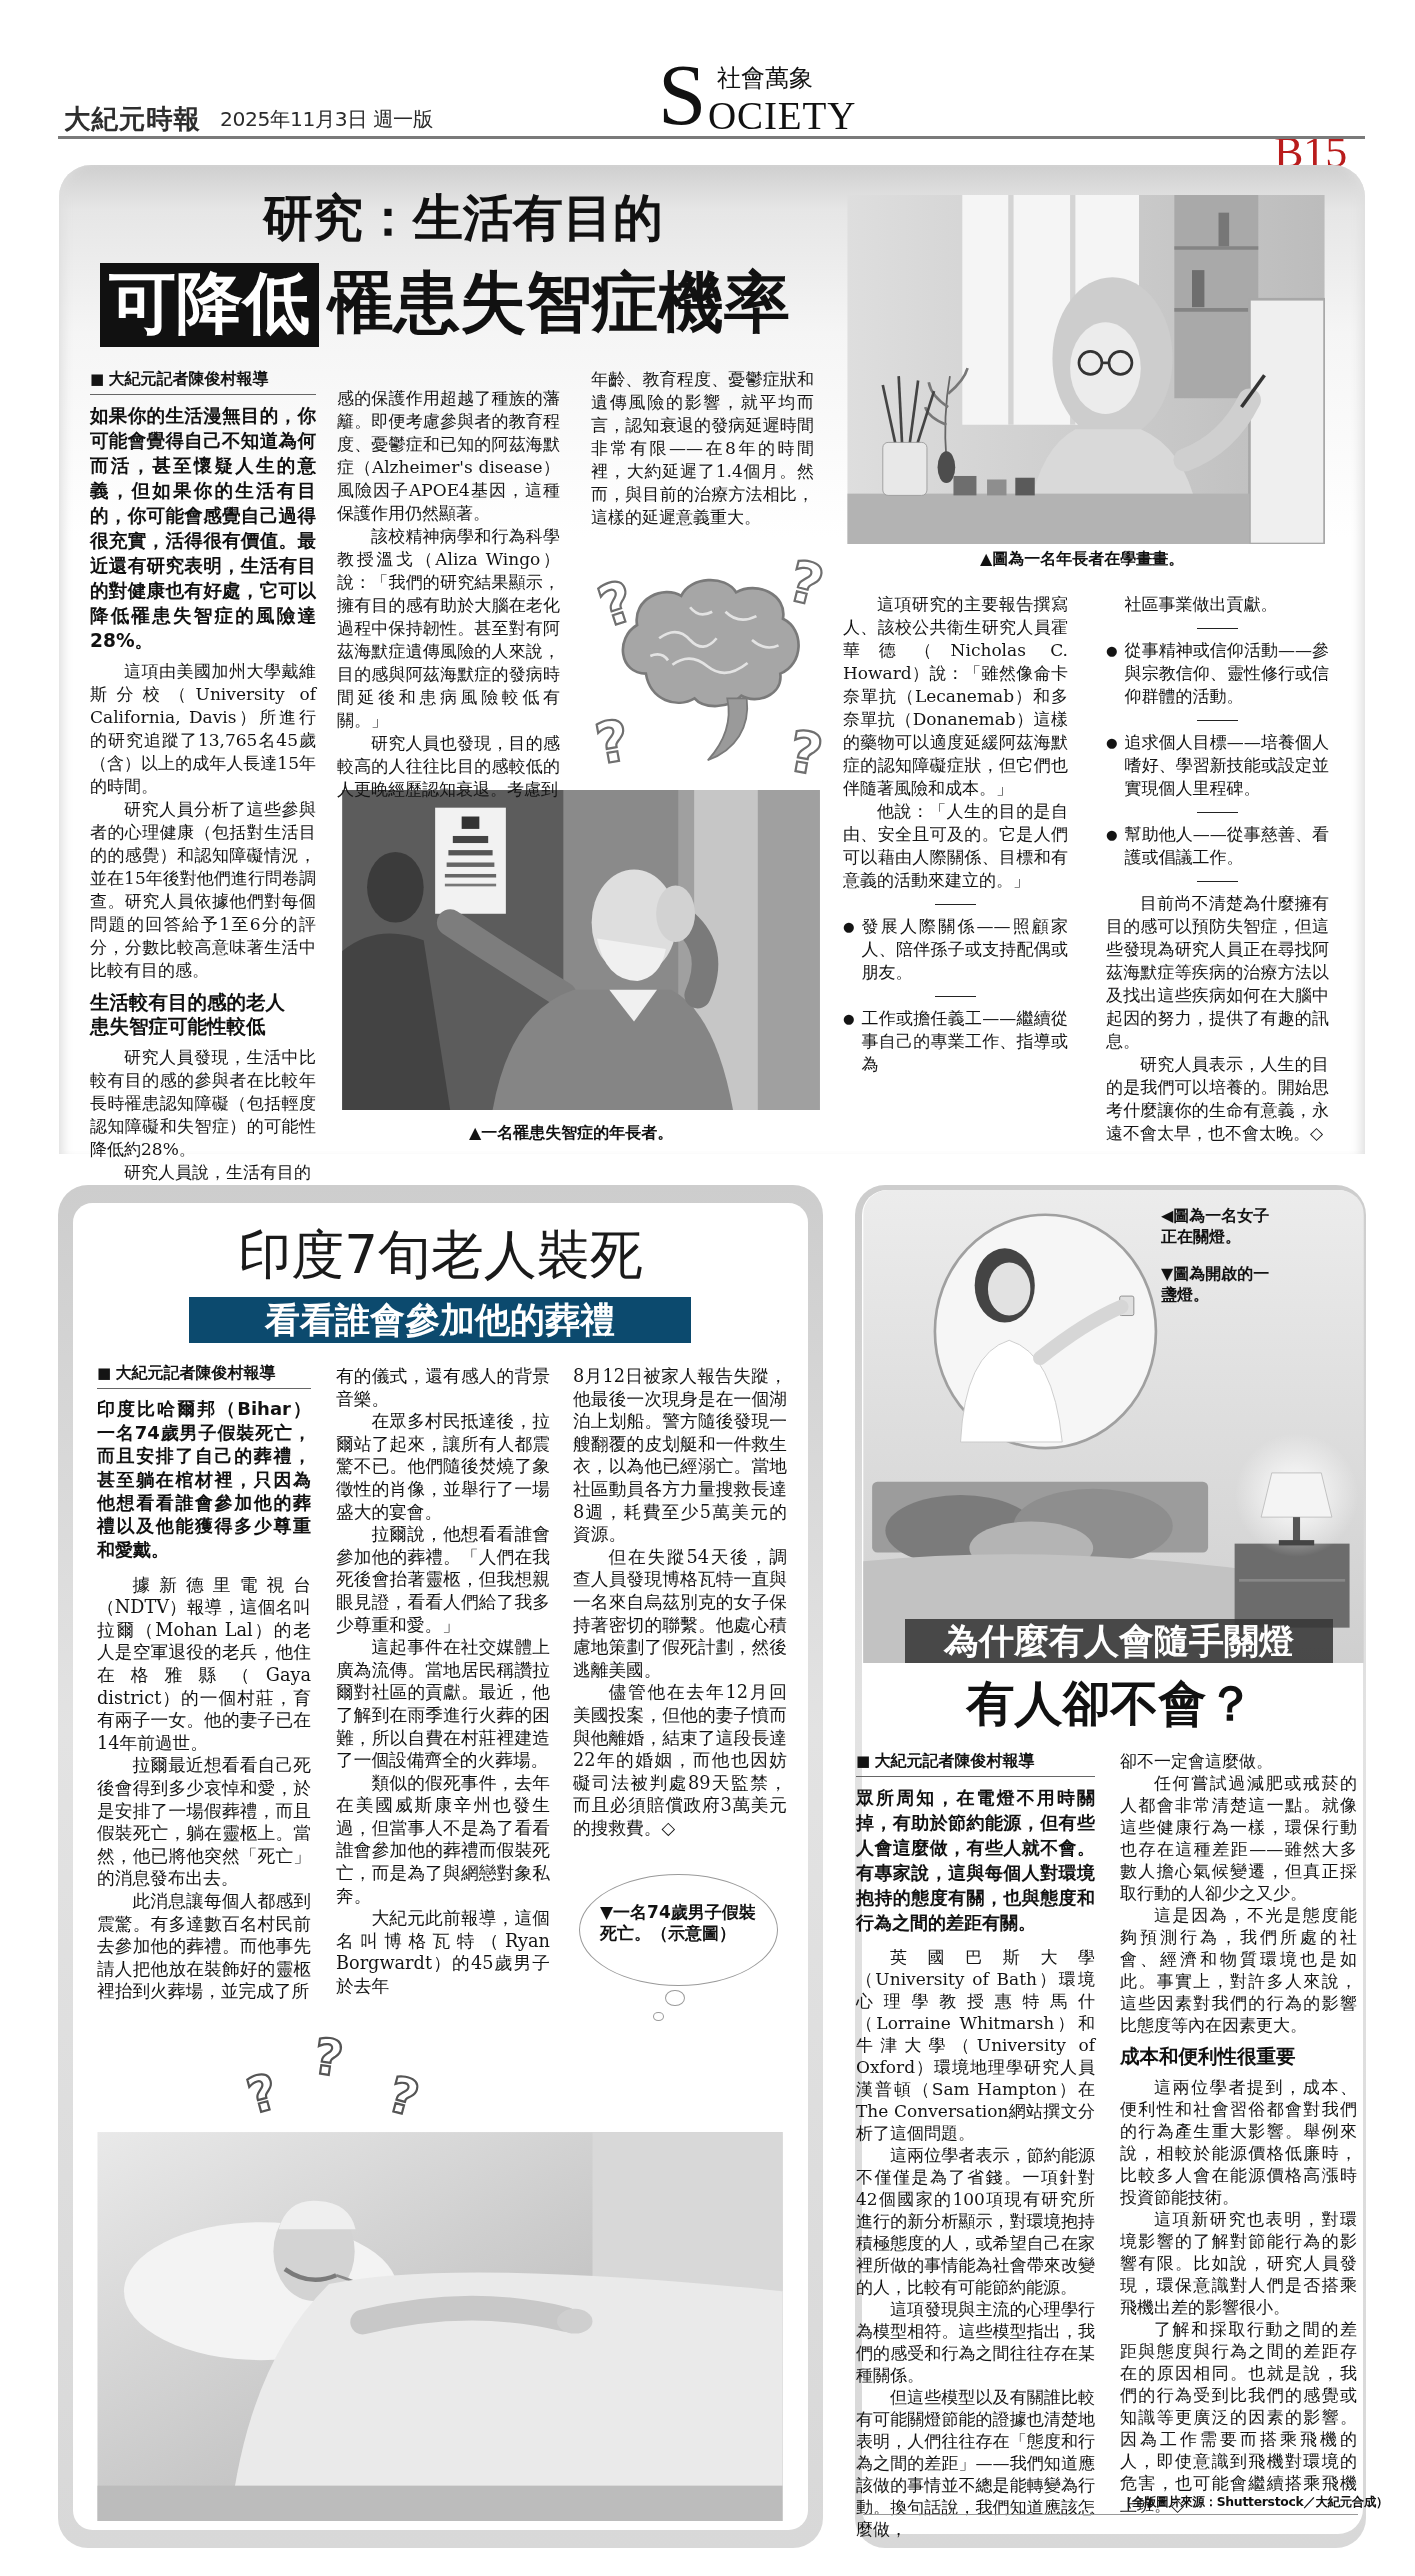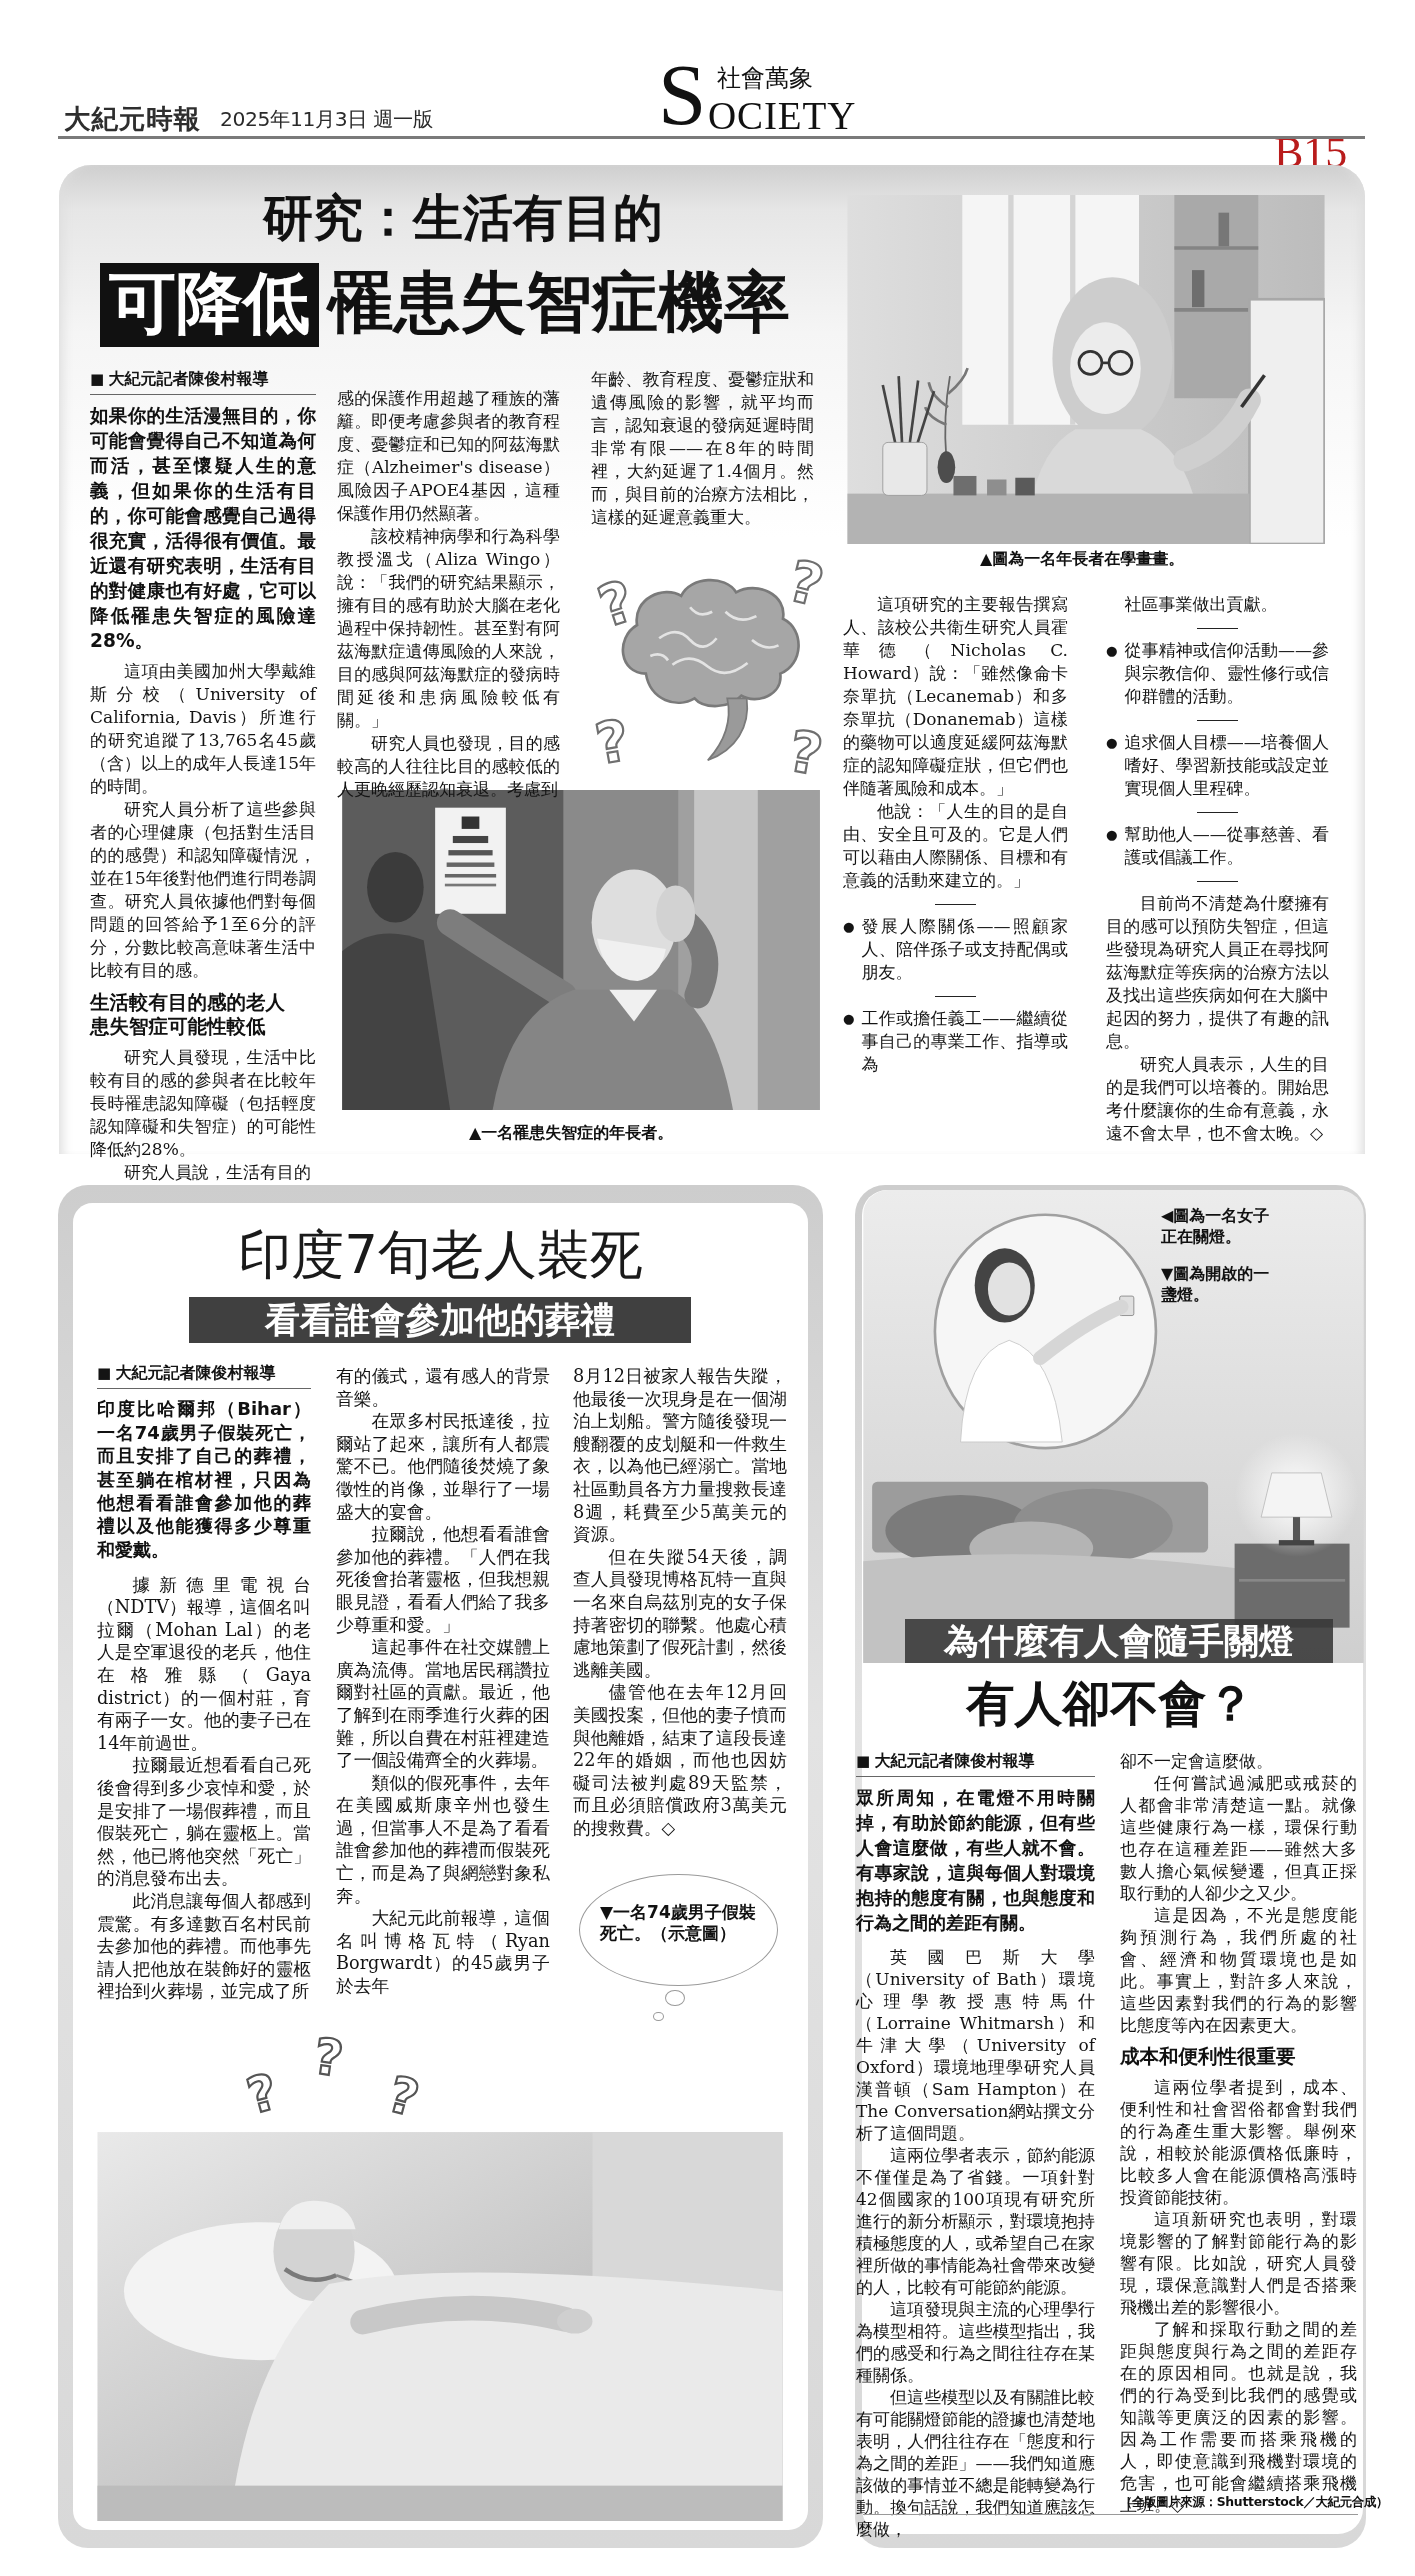--- a/index.html
+++ b/index.html
@@ -22,21 +22,21 @@
     box-shadow:inset 10.6px 0 10.6px -7px #dedede, inset -10.6px 0 10.6px -7px #dedede;}
   .box-frame{border-radius:30px;background:linear-gradient(to bottom,#cdcdcd,#e3e3e3 40%,#d8d8d8);}
   .box-inner{position:absolute;background:#ffffff;border-radius:19.5px;}
 
   
   .hl-1{left:263px;top:191px;font-family:"DejaVu Sans",sans-serif;font-weight:bold;font-size:50px;line-height:55px;color:#111;white-space:nowrap;}
   .hl-hi{left:100px;top:263px;width:219px;height:84px;background:#111;color:#fff;font-family:"DejaVu Sans",sans-serif;font-weight:bold;font-size:67px;line-height:80px;text-align:center;white-space:nowrap;}
   .hl-2{left:328px;top:263px;font-family:"DejaVu Sans",sans-serif;font-weight:bold;font-size:66px;line-height:80px;color:#111;white-space:nowrap;}
 
   .india-hl{left:58px;top:1224px;width:765px;text-align:center;font-family:"DejaVu Sans",sans-serif;font-size:53px;line-height:62px;color:#1a1a1a;white-space:nowrap;}
-  .india-sub{left:189px;top:1297px;width:502px;height:46px;background:#404040;color:#fff;text-align:center;font-family:"DejaVu Sans",sans-serif;font-weight:bold;font-size:35px;line-height:46px;white-space:nowrap;}
+  .india-sub{left:189px;top:1297px;width:502px;height:46px;background:#0c4a6e;color:#fff;text-align:center;font-family:"DejaVu Sans",sans-serif;font-weight:bold;font-size:35px;line-height:46px;white-space:nowrap;}
 
   .lights-bar{left:905px;top:1619px;width:428px;height:44px;background:rgba(55,55,55,0.88);color:#fff;text-align:center;font-family:"DejaVu Sans",sans-serif;font-weight:bold;font-size:35px;line-height:44px;white-space:nowrap;}
   .lights-hl{left:855px;top:1674px;width:511px;text-align:center;font-family:"DejaVu Sans",sans-serif;font-weight:bold;font-size:48px;line-height:58px;color:#111;white-space:nowrap;}
 
   
   .col{position:absolute;font-family:"DejaVu Serif","Liberation Serif",serif;font-size:17px;line-height:23px;text-align:justify;color:#141414;}
   .col p{margin:0;text-indent:2em;}
   .col p.cont{text-indent:0;}
   .col.india{font-size:17.7px;line-height:22.6px;}
   .col.lights{font-size:17px;line-height:22px;}

